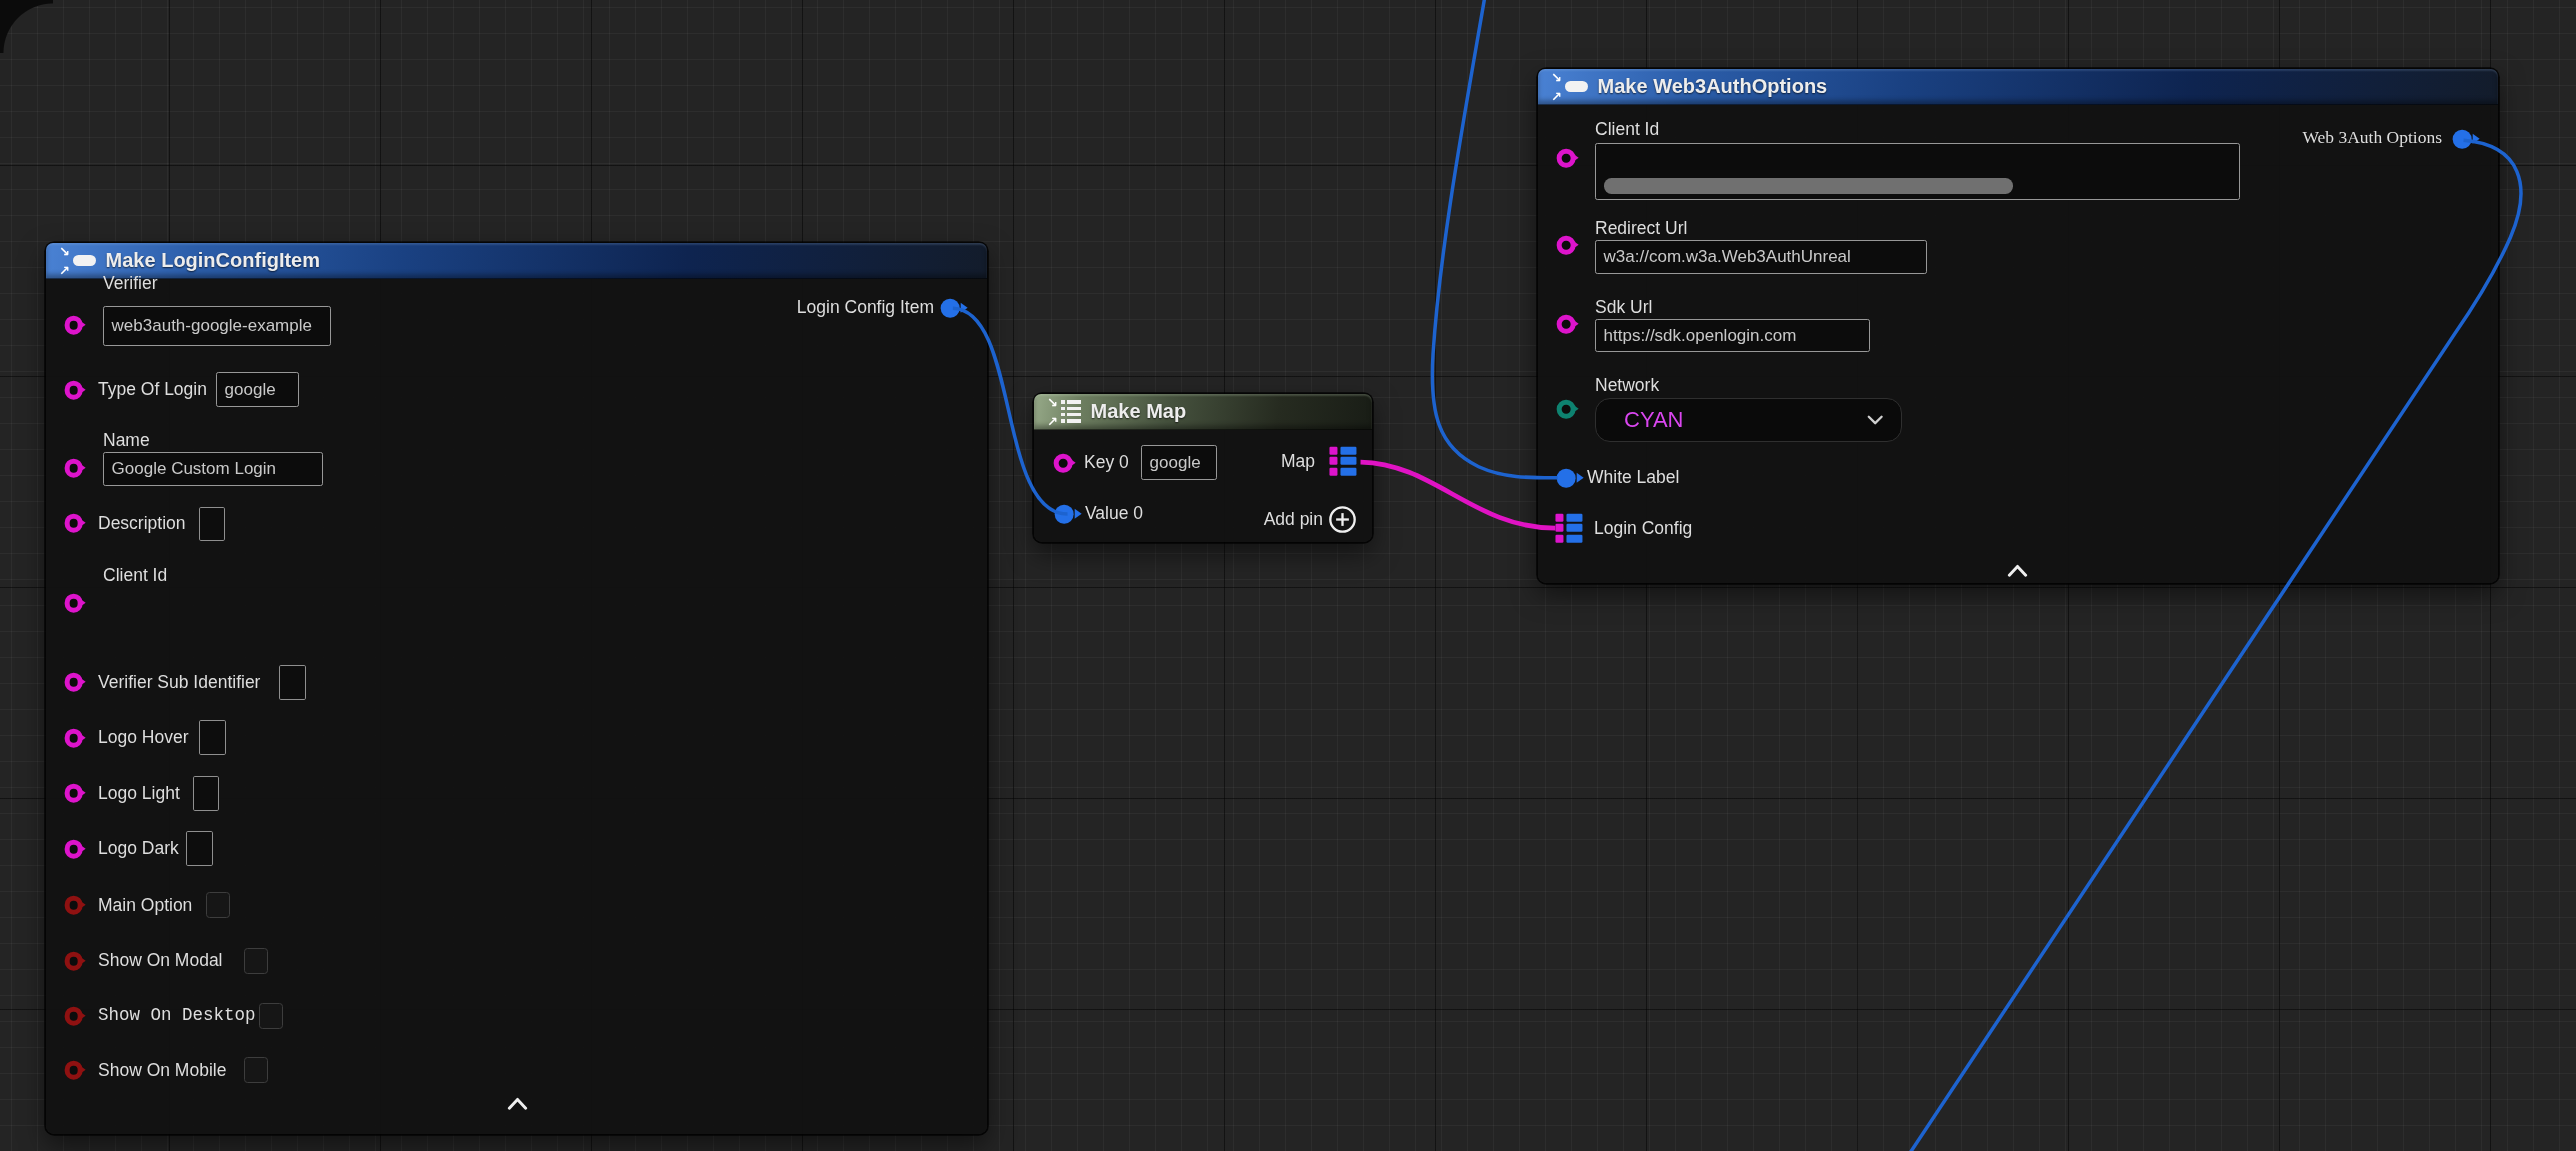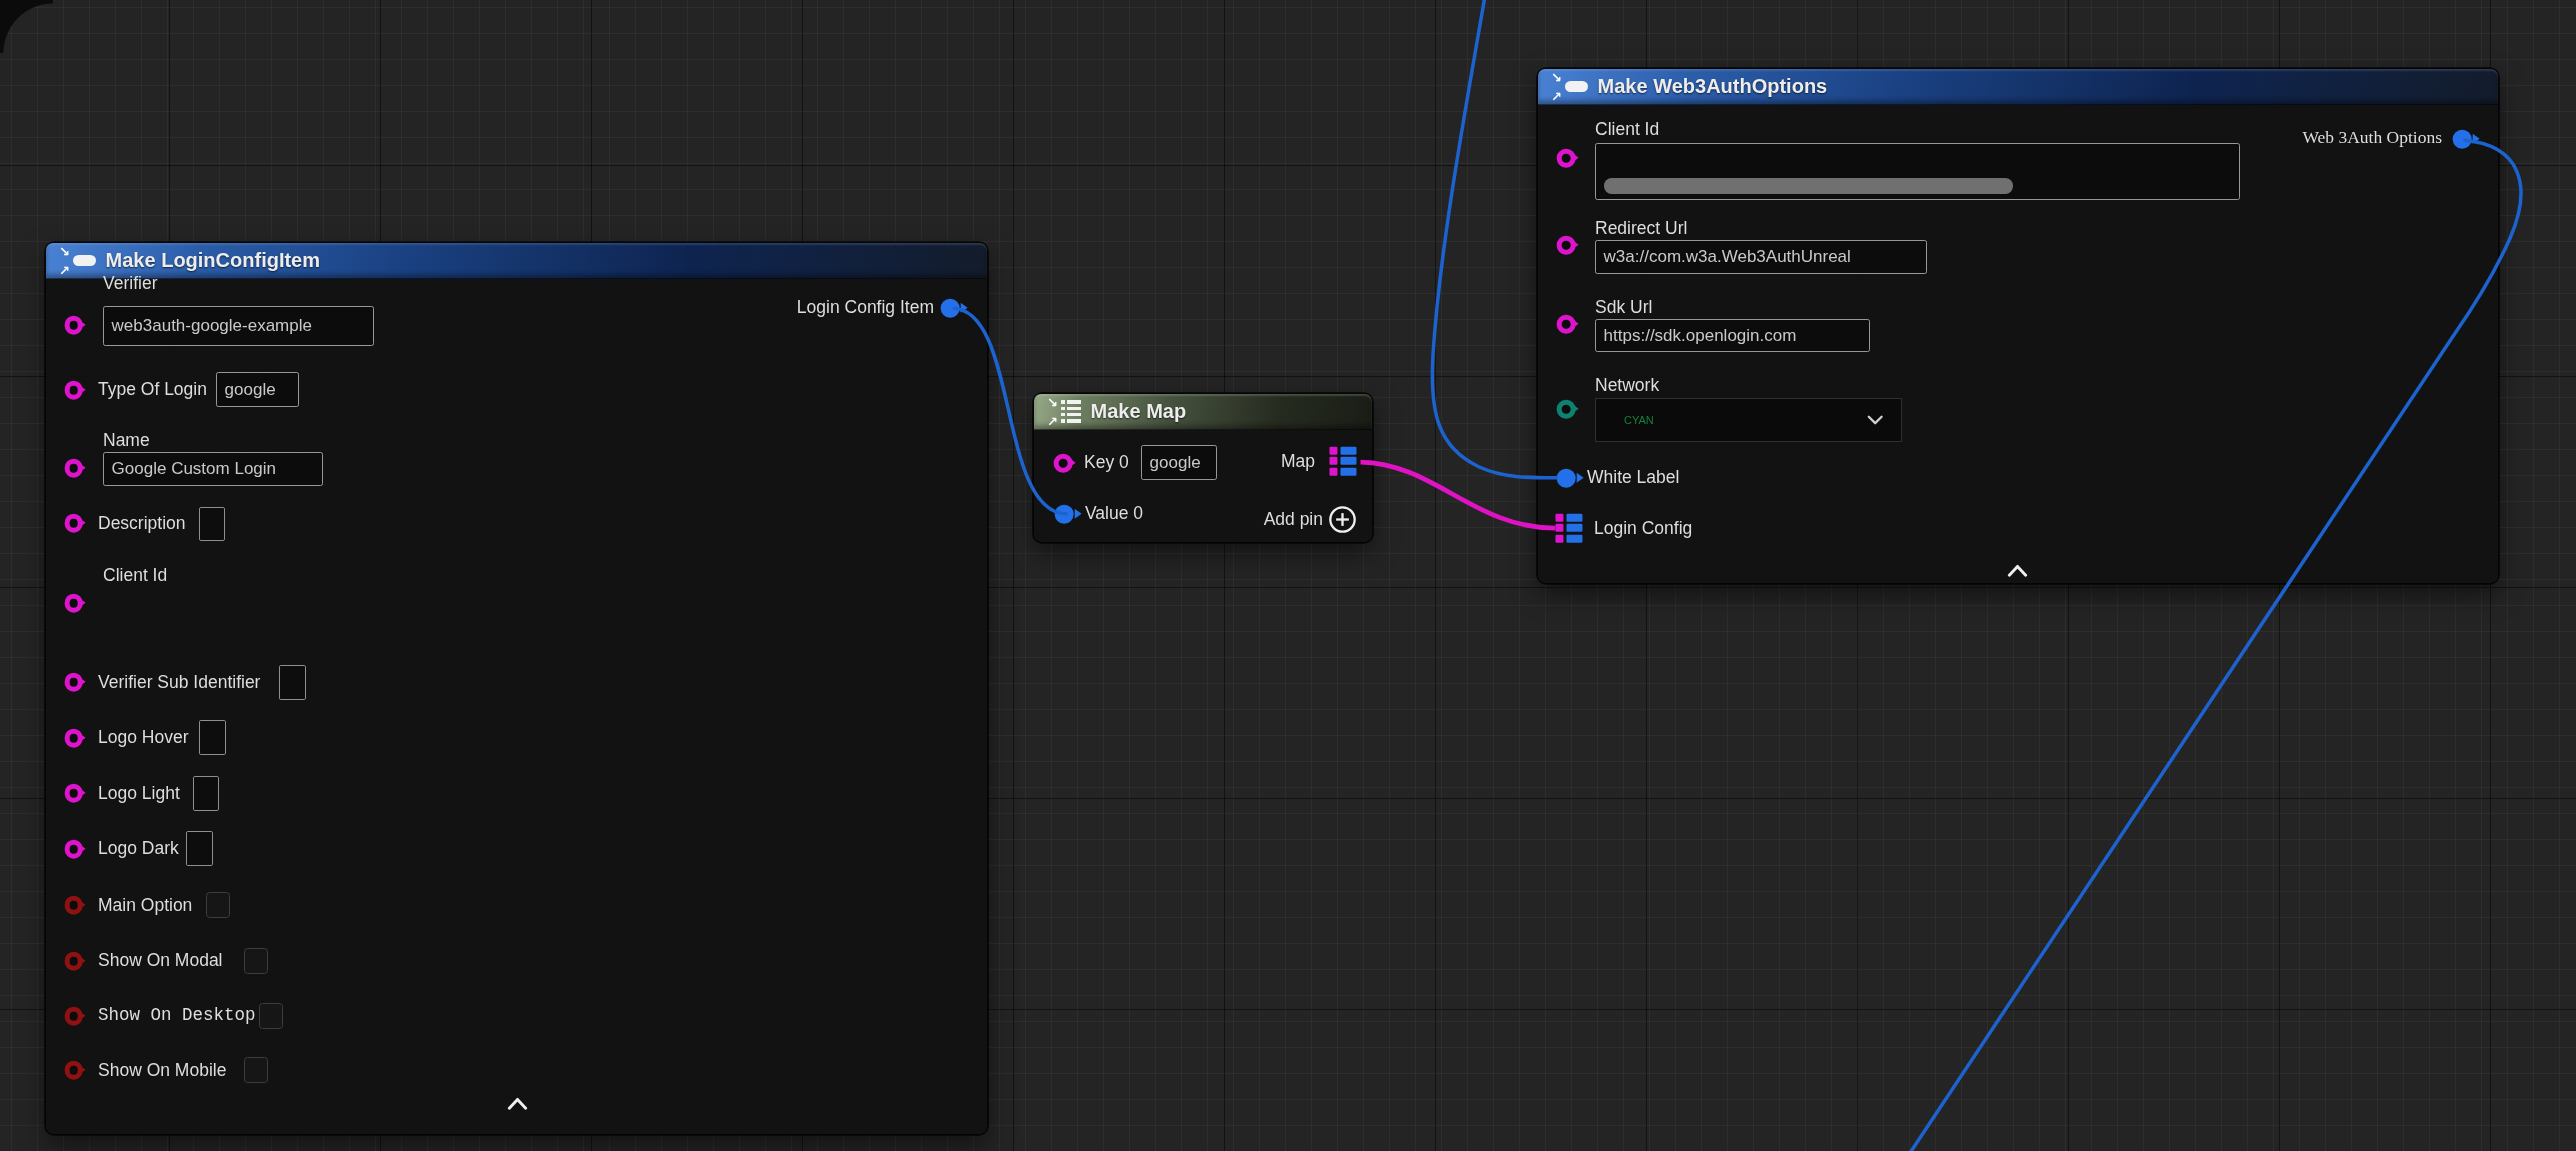--- a/index.html
+++ b/index.html
@@ -46,22 +46,22 @@
   .c-str{--c:#dd14cb;} .c-struct{--c:#2470e8;} .c-bool{--c:#8f1111;} .c-enum{--c:#0e8270;}
   .pinmap{position:absolute;transform:translate(-50%,-50%);display:grid;grid-template-columns:8.2px 16px;grid-auto-rows:7.6px;gap:2.9px;}
   .pinmap i{border-radius:1.2px;} .pinmap .k{background:#dd14cb;} .pinmap .v{background:#2470e8;}
   
   .plabel{position:absolute;font-size:17.5px;line-height:21px;color:#dedede;white-space:nowrap;}
   .tbox{position:absolute;background:#0c0c0c;border:1.2px solid #989898;border-radius:2.3px;color:#c9c9c9;
     font-size:17px;box-sizing:border-box;display:flex;align-items:center;padding:0 7.6px;
     overflow:hidden;white-space:nowrap;}
   .sbox{position:absolute;background:#0d0d0d;border:1.2px solid #8f8f8f;border-radius:1.8px;box-sizing:border-box;}
   .cbox{position:absolute;background:#161616;border:1.2px solid #3d3d3d;border-radius:3.5px;box-sizing:border-box;}
-  .dd{position:absolute;background:#0a0a0a;border:1.2px solid #2f2f2f;border-radius:0;color:#15803d;
-    font-size:11px;box-sizing:border-box;display:flex;align-items:center;justify-content:space-between;
+  .dd{position:absolute;background:#0a0a0a;border:1.2px solid #2f2f2f;border-radius:15px;color:#d946ef;
+    font-size:22px;box-sizing:border-box;display:flex;align-items:center;justify-content:space-between;
     padding:0 17.5px 0 28px;}
   .scrollthumb{position:absolute;background:#707070;border-radius:7.6px;}
   .collapse{position:absolute;cursor:pointer;}
   svg.icon{display:block;}
   #wires{position:absolute;left:0;top:0;z-index:20;pointer-events:none;}
   #wires path{pointer-events:stroke;}
   .clientid2{flex-direction:column;align-items:flex-start;justify-content:center;line-height:24px;}
 </style>
 </head>
 <body>
@@ -78,21 +78,21 @@
       <span class="mkpill"></span>
     </span>
     <span class="ntitle">Make LoginConfigItem</span>
   </div>
 
   <span class="plabel" style="right:53px;top:54px;">Login Config Item</span>
   <span class="pin fill c-struct" style="left:904px;top:65px;"></span>
 
   <span class="plabel" style="left:57px;top:30px;">Verifier</span>
   <span class="pin ring c-str" style="left:27.5px;top:82px;"></span>
-  <div class="tbox" style="left:57px;top:63px;width:271px;height:40px;">web3auth-google-example</div>
+  <div class="tbox" style="left:57px;top:63px;width:228px;height:40px;">web3auth-google-example</div>
 
   <span class="pin ring c-str" style="left:27.5px;top:147px;"></span>
   <span class="plabel" style="left:52px;top:136px;">Type Of Login</span>
   <div class="tbox" style="left:170px;top:129px;width:83px;height:35px;">google</div>
 
   <span class="plabel" style="left:57px;top:187px;">Name</span>
   <span class="pin ring c-str" style="left:27.5px;top:225px;"></span>
   <div class="tbox" style="left:57px;top:209px;width:220px;height:34px;">Google Custom Login</div>
 
   <span class="pin ring c-str" style="left:27.5px;top:280px;"></span>

